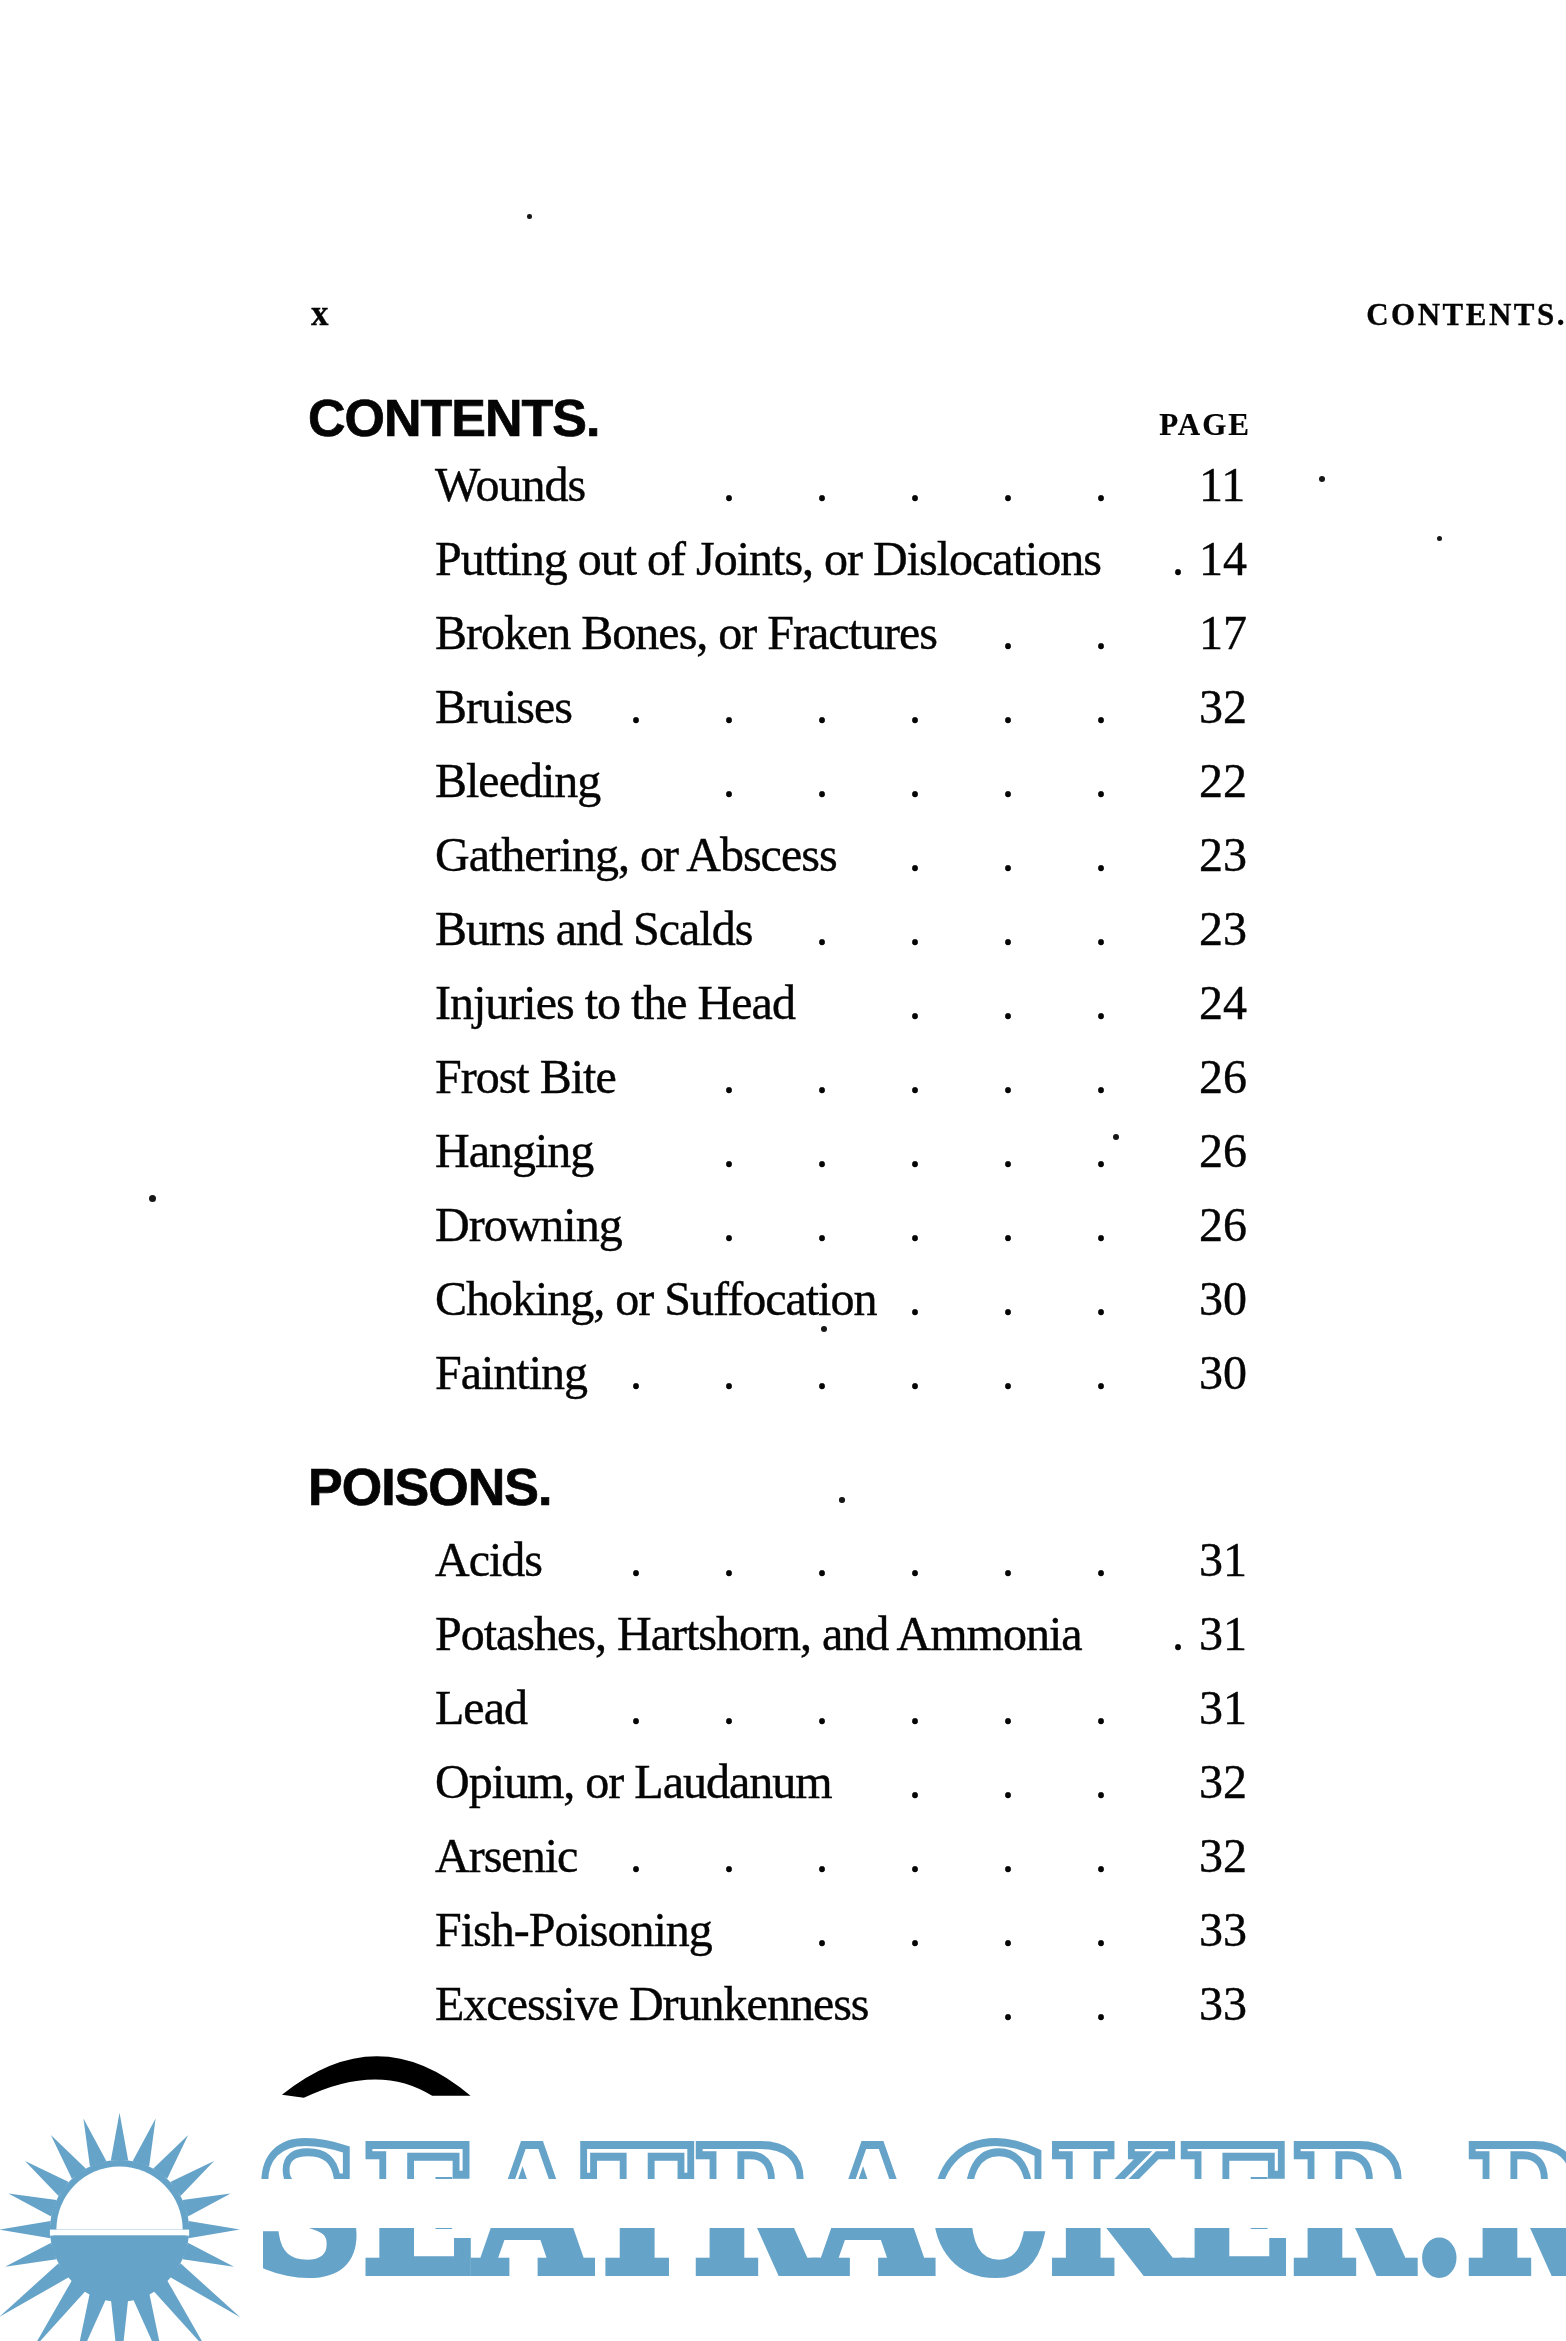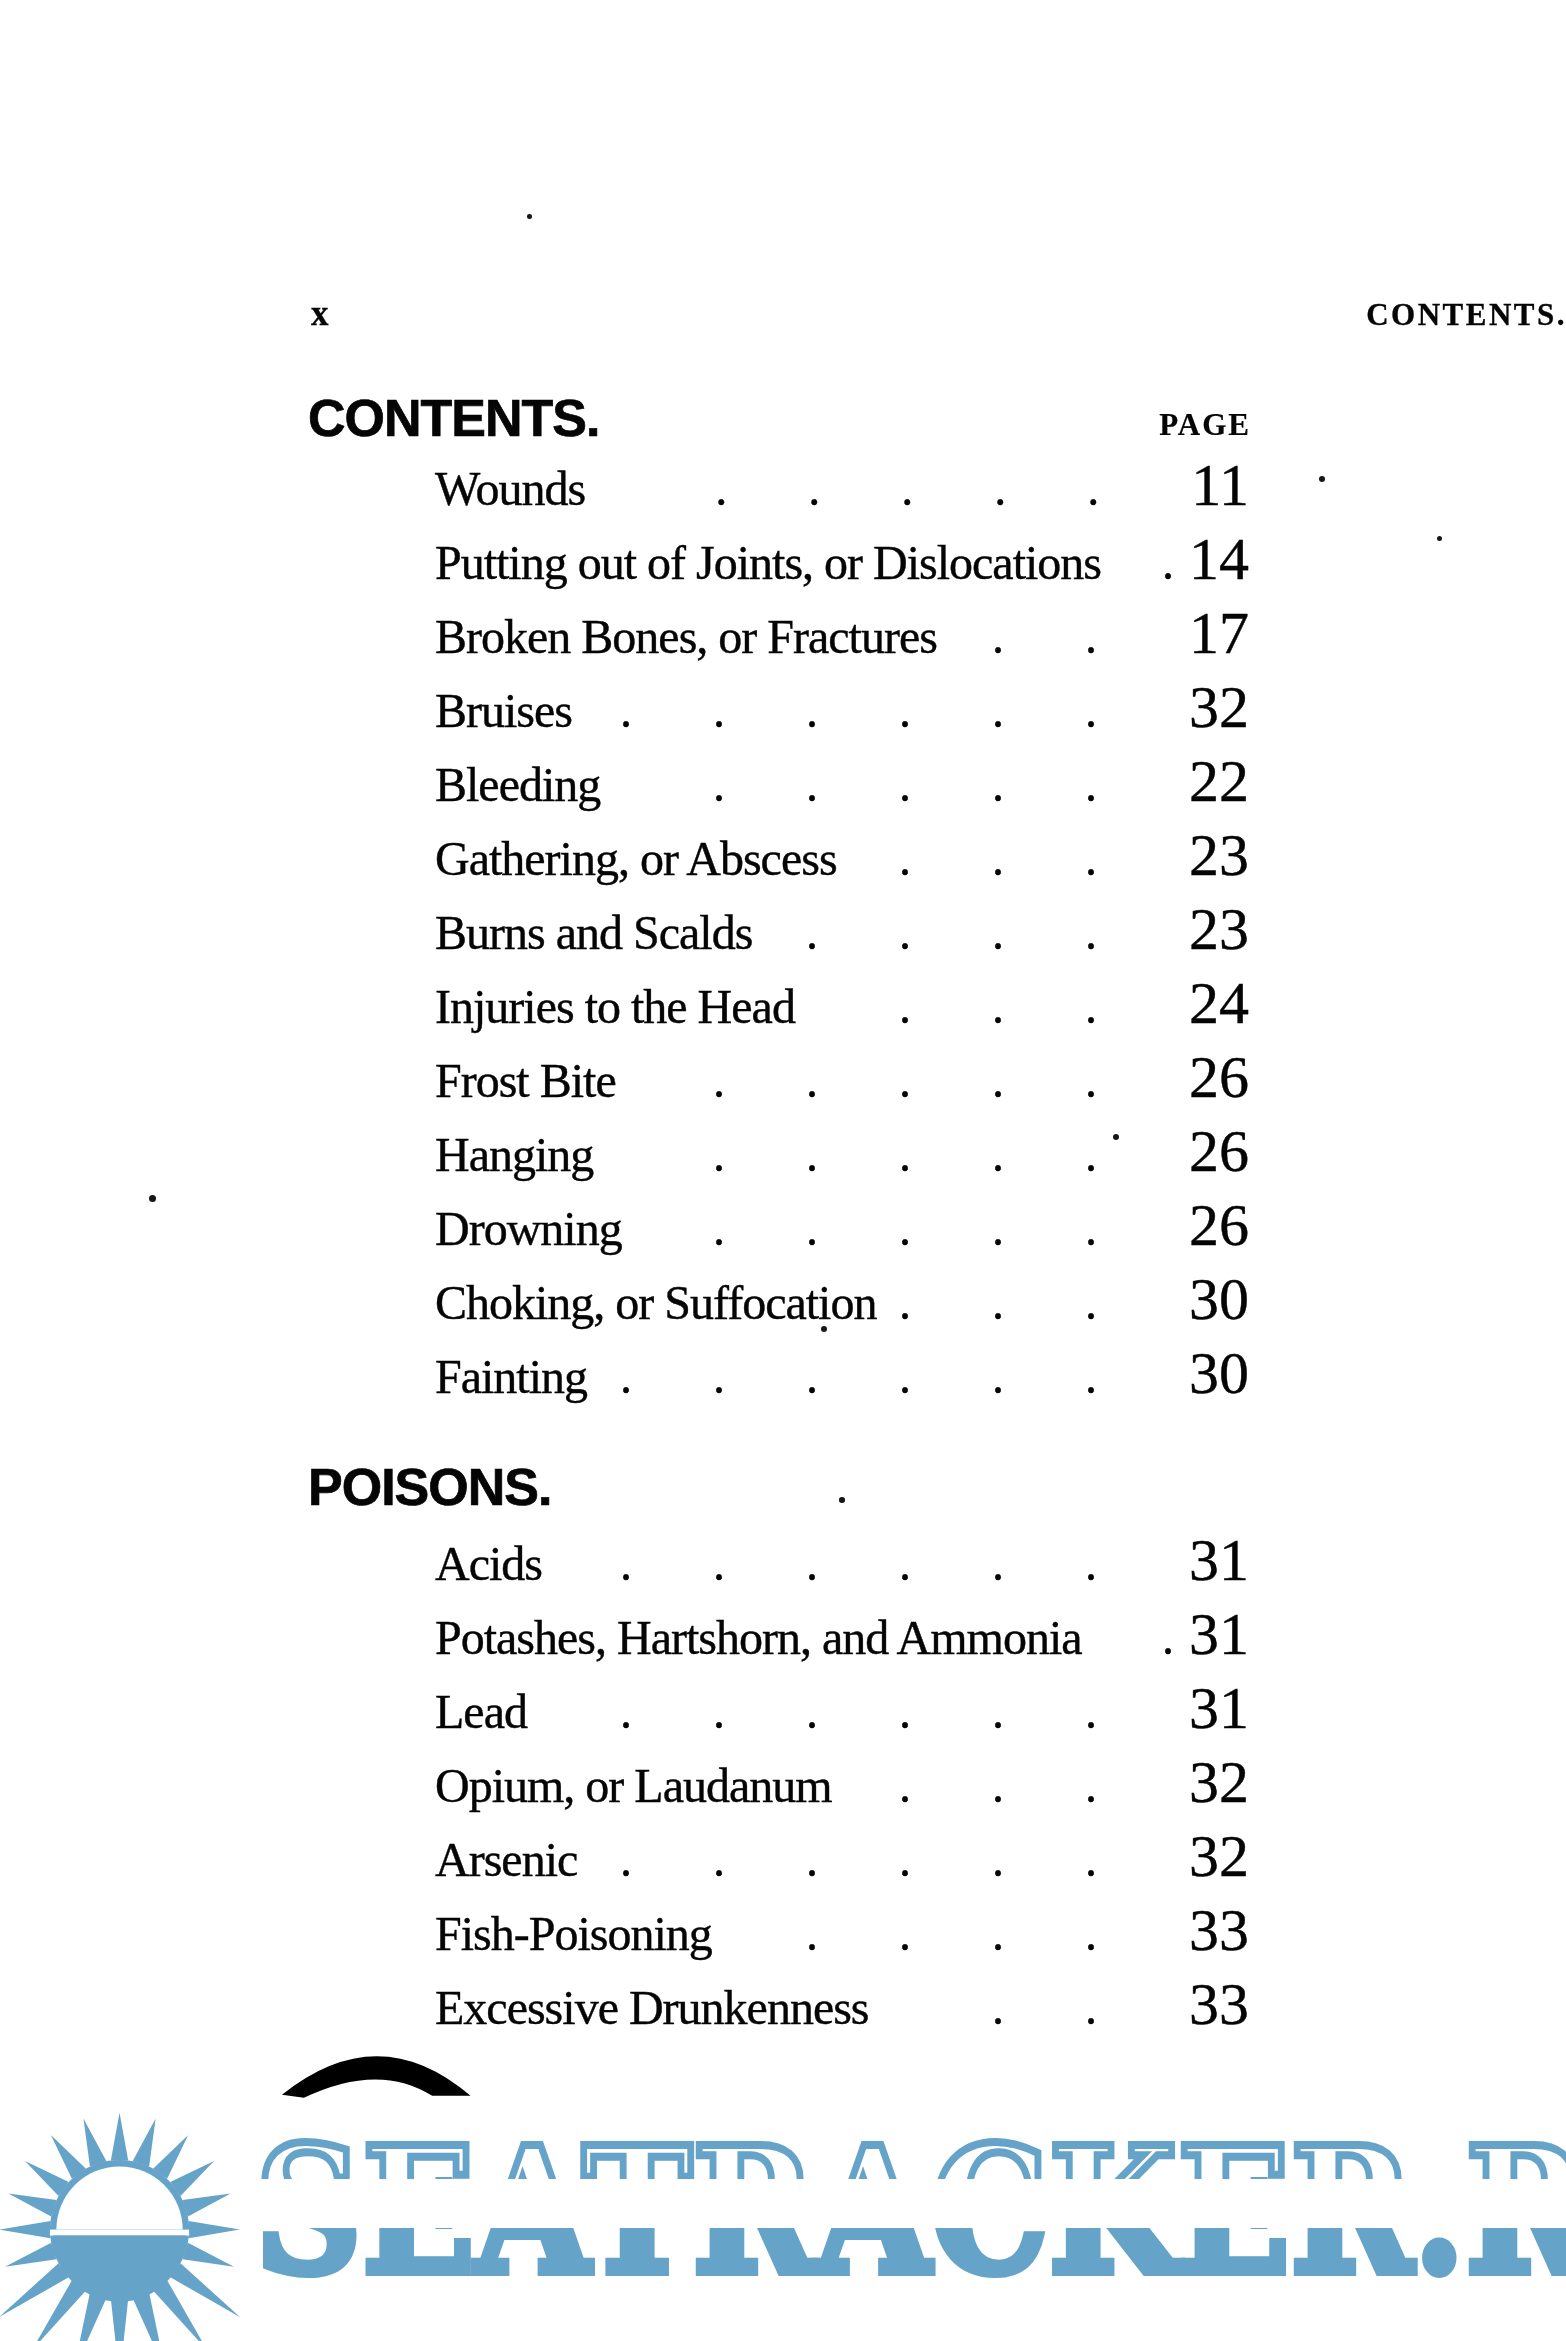--- a/index.html
+++ b/index.html
@@ -63,22 +63,22 @@
   }
   .row .d{
     margin-left:auto;
     margin-right:92px;
     font-size:48px;
     word-spacing:69px;
     -webkit-text-stroke:0.4px #050505;
   }
   .row .d.tight{margin-right:15px;}
   .row .n{
-    min-width:50px;text-align:right;
-    font-size:60px;
+    min-width:50px;
+    font-size:48px;
     -webkit-text-stroke:0.4px #050505;
   }
   
   .speck{position:absolute;background:#161616;border-radius:50%;}
   
   .arc-blob{position:absolute;left:274px;top:2032px;}
   .sun{position:absolute;left:0px;top:2069px;}
   .wm-text{
     position:absolute;left:255px;top:2124px;
     width:1591px;height:224px;

